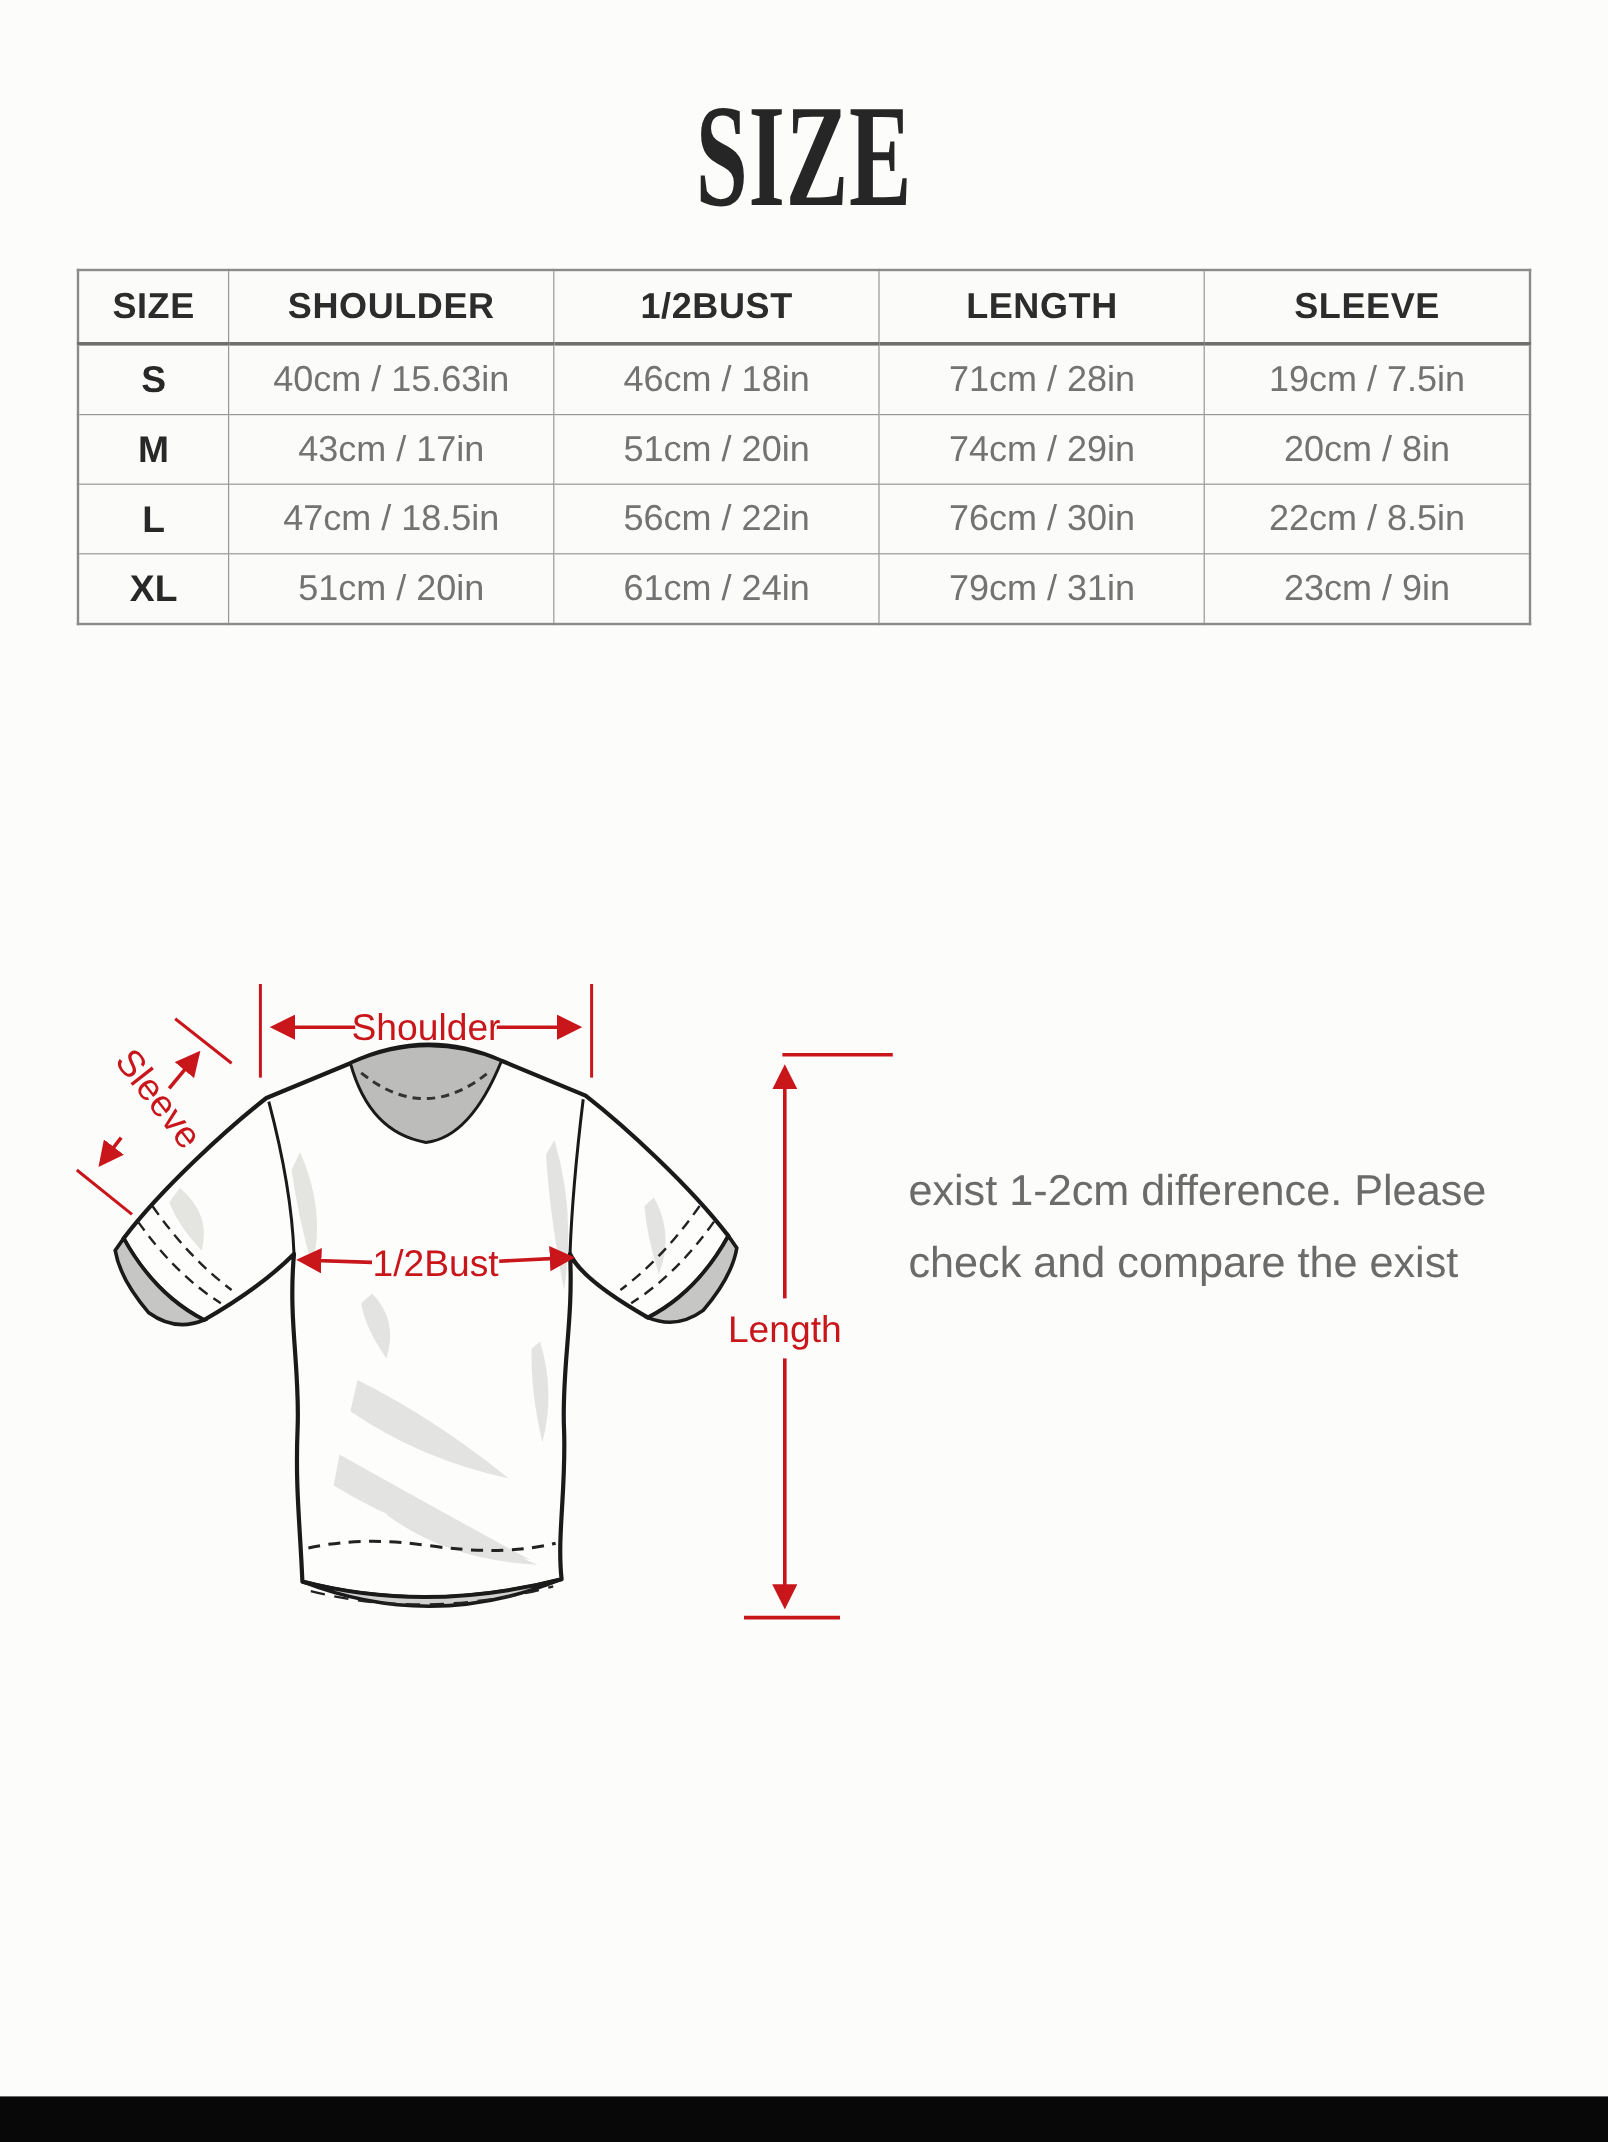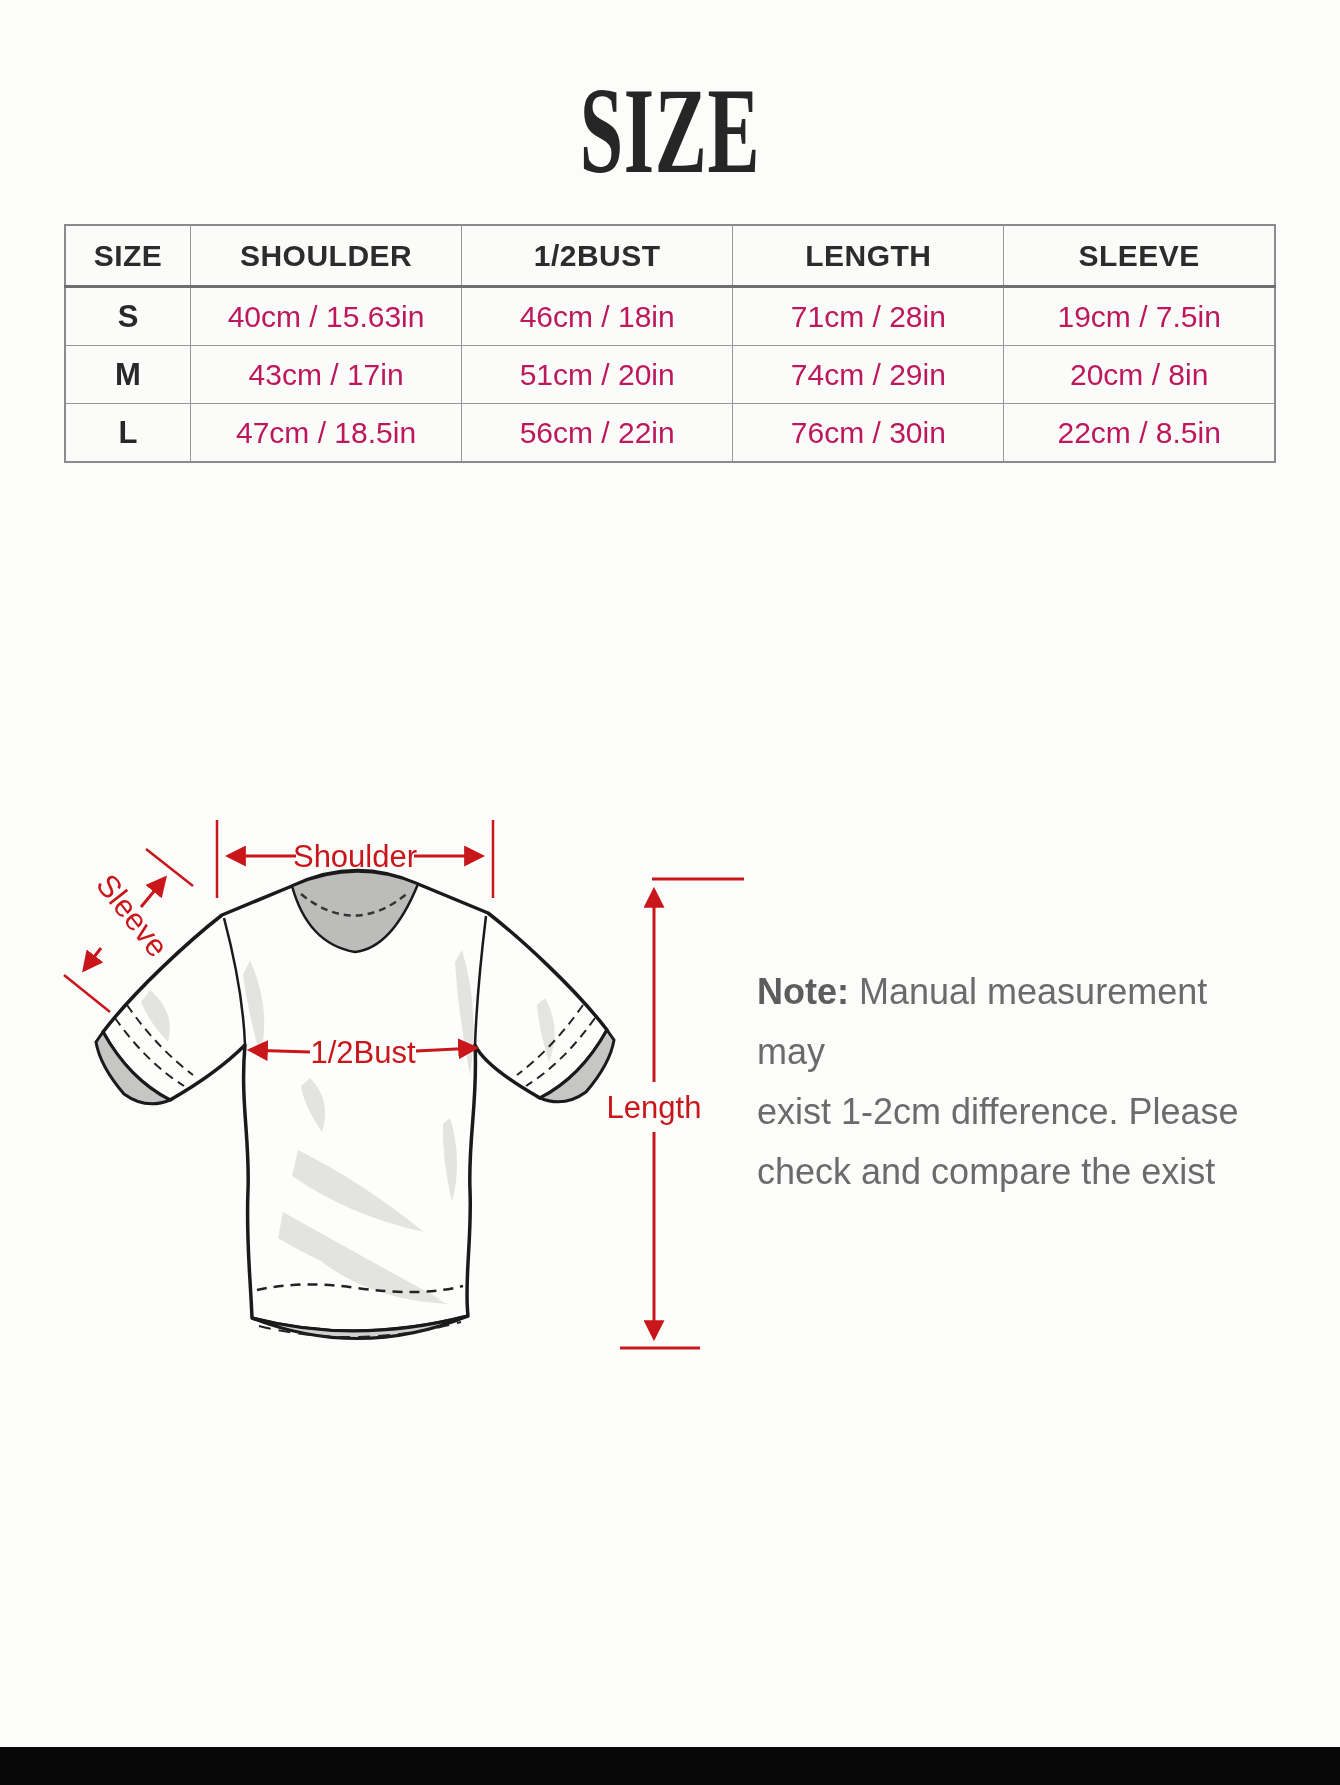--- a/index.html
+++ b/index.html
@@ -29,21 +29,21 @@
     text-align:center;vertical-align:middle;
     padding:0;
   }
   table.size-table th{
     height:59px;
     font-size:30px;font-weight:bold;color:#2c2c2c;letter-spacing:.5px;
     border-bottom:3px solid #6e6e6e;
   }
   table.size-table td{
     height:57px;
-    font-size:30px;color:#be185d;
+    font-size:30px;color:#737373;
   }
   table.size-table th:first-child, table.size-table td:first-child{width:124px;}
   table.size-table td:first-child{
     font-weight:bold;color:#282828;font-size:31px;
   }
   
   .note{
     position:absolute;left:757px;top:962px;width:520px;
     font-size:36px;line-height:60px;color:#6b6b6b;
   }
@@ -87,20 +87,27 @@
           <td>51cm / 20in</td>
           <td>74cm / 29in</td>
           <td>20cm / 8in</td>
         </tr>
         <tr>
           <td>L</td>
           <td>47cm / 18.5in</td>
           <td>56cm / 22in</td>
           <td>76cm / 30in</td>
           <td>22cm / 8.5in</td>
+        </tr>
+        <tr>
+          <td>XL</td>
+          <td>51cm / 20in</td>
+          <td>61cm / 24in</td>
+          <td>79cm / 31in</td>
+          <td>23cm / 9in</td>
         </tr>
       </tbody>
   </table>
 </div>
 
 <svg class="diagram" viewBox="0 790 1340 600" xmlns="http://www.w3.org/2000/svg">
   <defs>
     <marker id="arr" viewBox="0 0 10 10" refX="8.5" refY="5" markerWidth="7" markerHeight="7" orient="auto-start-reverse">
       <path d="M0,0 L10,5 L0,10 Z" fill="#c8161b"></path>
     </marker>
@@ -184,18 +191,17 @@
   <g stroke="#c8161b" stroke-width="3" fill="none">
     <line x1="652" y1="879" x2="744" y2="879"></line>
     <line x1="654" y1="1082" x2="654" y2="890" marker-end="url(#arr)"></line>
     <line x1="654" y1="1132" x2="654" y2="1338" marker-end="url(#arr)"></line>
     <line x1="620" y1="1348" x2="700" y2="1348"></line>
     <text class="red-label" x="654" y="1118" text-anchor="middle" stroke="none" fill="#c8161b">Length</text>
   </g>
 </svg>
 
 <div class="note">
-  <div><b>Note:</b> <span>Manual measurement may</span></div>
   <div>exist 1-2cm difference. Please</div>
   <div>check and compare the exist</div>
 </div>
 
 <div class="bottom-bar"></div>
 
 </body></html>

